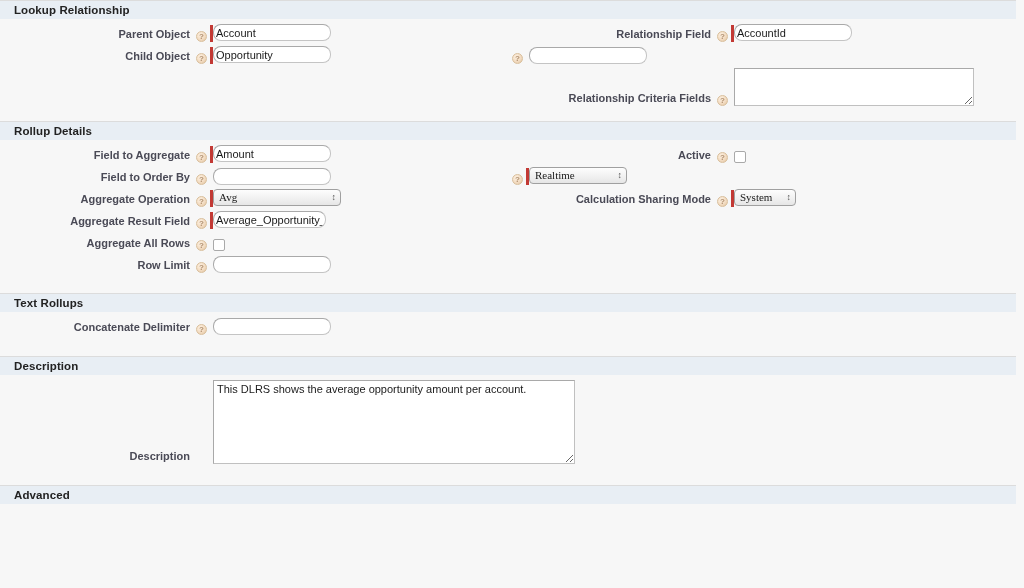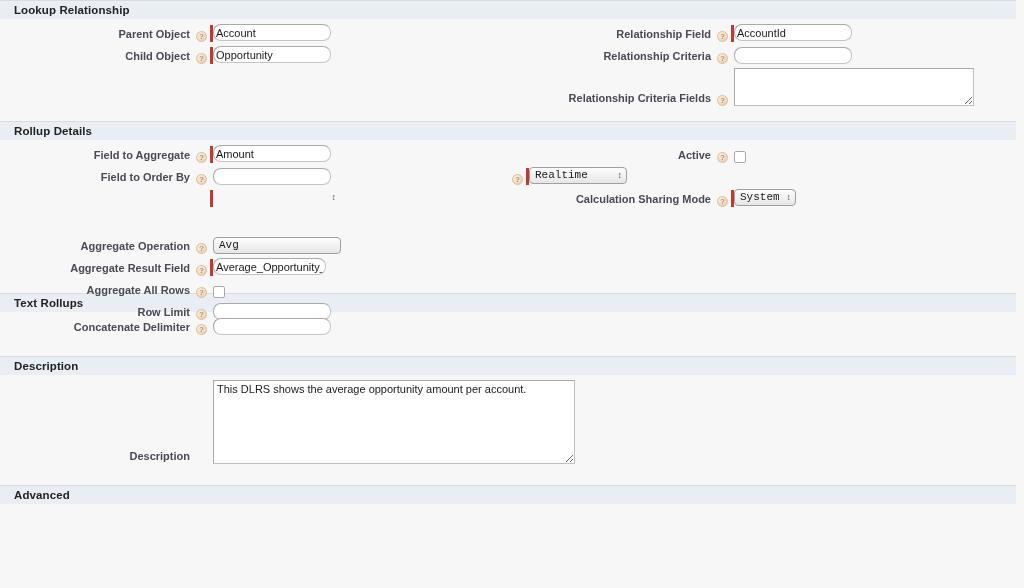--- a/index.html
+++ b/index.html
@@ -158,21 +158,21 @@
     padding: 0 2px;
     line-height: 15px;
     border-radius: 8px;
     outline: none;
   }
 
   input.txt.w113 { width: 113px; }
 
   select.sel {
     height: 17px;
-    font-family: Liberation Mono, monospace;
+    font-family: Liberation Serif, serif;
     font-size: 11px;
     color: #1a1a1a;
     border: 1px solid #a0a0a0;
     border-radius: 4px;
     background: linear-gradient(to bottom, #fdfdfd 0%, #f2f2f2 50%, #e6e6e6 100%);
     padding: 0 16px 0 5px;
     -webkit-appearance: none;
     -moz-appearance: none;
     appearance: none;
     line-height: 15px;
@@ -184,21 +184,21 @@
     content: "\2195";
     position: absolute;
     right: 5px;
     top: 1px;
     font-size: 9px;
     color: #555555;
     pointer-events: none;
     line-height: 15px;
   }
 
-  select.sel-op { width: 128px; margin-top: 48px; }
+  select.sel-op { width: 128px; }
   select.sel-mode { width: 98px; }
   select.sel-share { width: 62px; }
 
   input.chk {
     width: 12px;
     height: 12px;
     margin: 2px 0 0 0;
     border: 1px solid #a9a9a9;
     background: #ffffff;
     -webkit-appearance: none;
@@ -271,21 +271,20 @@
         <div class="frow">
           <div class="flabel-wide">Relationship Field</div>
           <span class="help"></span>
           <div class="fctl">
             <span class="req"></span>
             <input class="txt" type="text" value="AccountId" style="">
           </div>
         </div>
 
         <div class="frow">
-          <div class="flabel-wide">Relationship Criteria</div>
           <span class="help"></span>
           <div class="fctl">
             <span class="req-none"></span>
             <input class="txt" type="text" value="" style="">
           </div>
         </div>
 
         <div class="frow">
           <div class="flabel-wide">Relationship Criteria Fields</div>
           <span class="help"></span>

